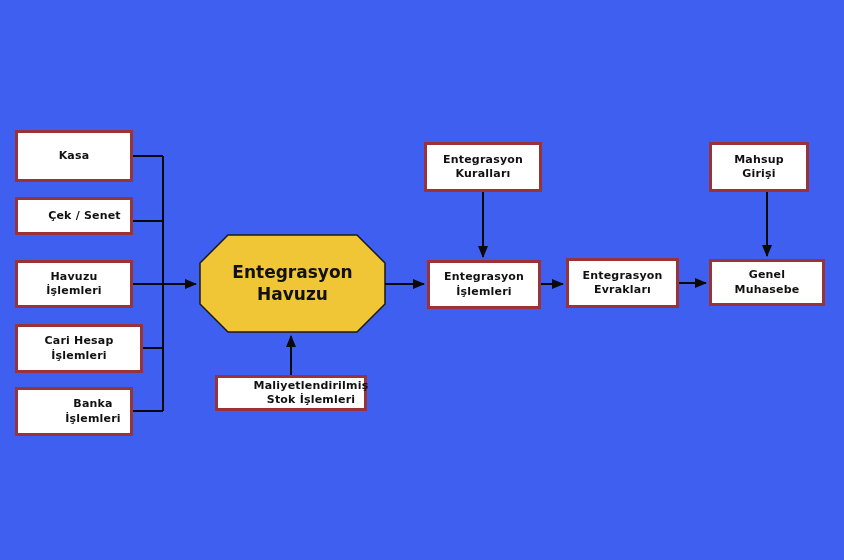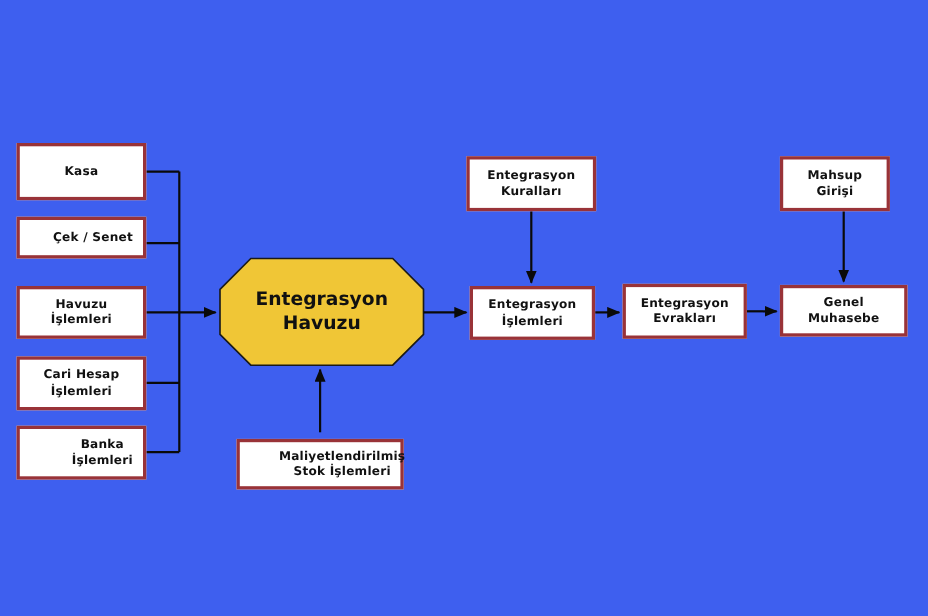--- a/index.html
+++ b/index.html
@@ -18,28 +18,28 @@
         box-sizing:border-box;}
   .node-label{white-space:pre-line;font-weight:bold;font-size:11px;line-height:1.3;
         color:var(--text);letter-spacing:.2px;}
   .pool-label-wrap{position:absolute;left:200px;top:235px;width:185px;height:97px;
         display:flex;align-items:center;justify-content:center;text-align:center;}
   .pool-label{white-space:pre-line;font-weight:bold;font-size:17px;line-height:1.25;
         color:var(--text);}
   .n-kasa{left:15px;top:130px;width:118px;height:52px;}
   .n-cek{left:15px;top:197px;width:118px;height:38px;padding-left:21px;}
   .n-fatura{left:15px;top:260px;width:118px;height:48px;}
-  .n-cari{left:15px;top:324px;width:118px;height:49px;}
+  .n-cari{left:15px;top:324px;width:128px;height:49px;}
   .n-banka{left:15px;top:387px;width:118px;height:49px;padding-left:38px;}
   .n-kurallar{left:424px;top:142px;width:118px;height:50px;}
   .n-islemler{left:427px;top:260px;width:114px;height:49px;}
   .n-evraklar{left:566px;top:258px;width:113px;height:50px;}
   .n-mahsup{left:709px;top:142px;width:100px;height:50px;}
   .n-genel{left:709px;top:259px;width:116px;height:47px;}
-  .n-maliyet{left:215px;top:399px;width:152px;height:46px;padding-left:40px;}
+  .n-maliyet{left:215px;top:375px;width:152px;height:36px;padding-left:40px;}
 </style>
 </head>
 <body>
 
 <div class="canvas">
 
   <svg class="wires" width="844" height="560" viewBox="0 0 844 560">
     <defs>
       <marker id="arrow" markerUnits="userSpaceOnUse" markerWidth="12" markerHeight="10" refX="11" refY="5" orient="auto">
         <path d="M0,0 L12,5 L0,10 Z"></path>

